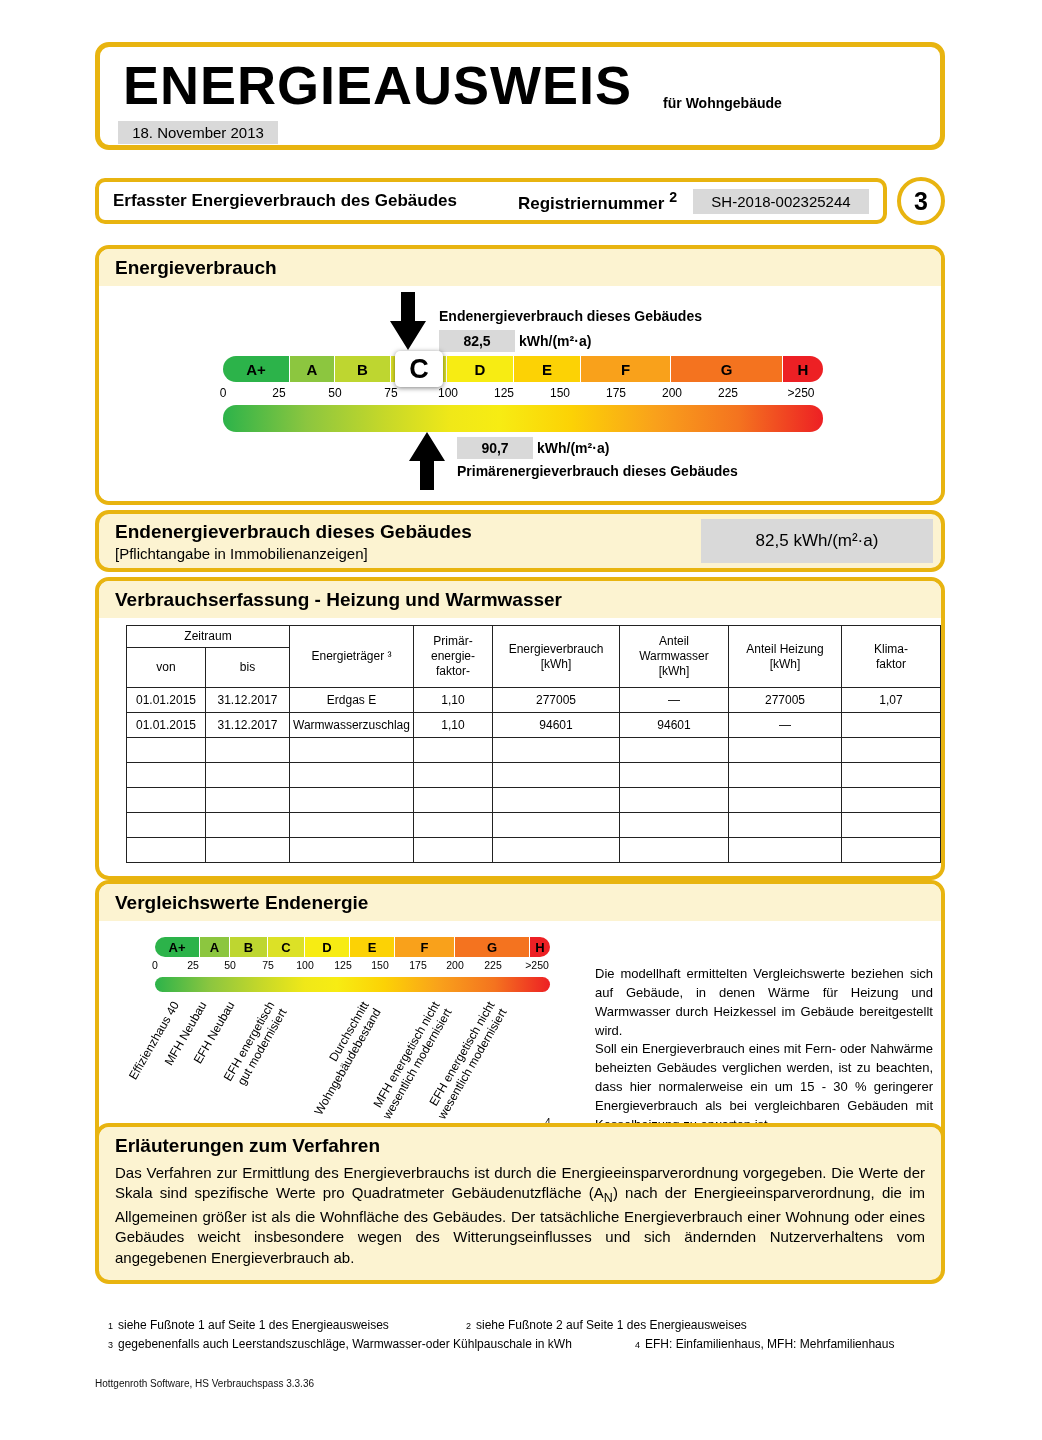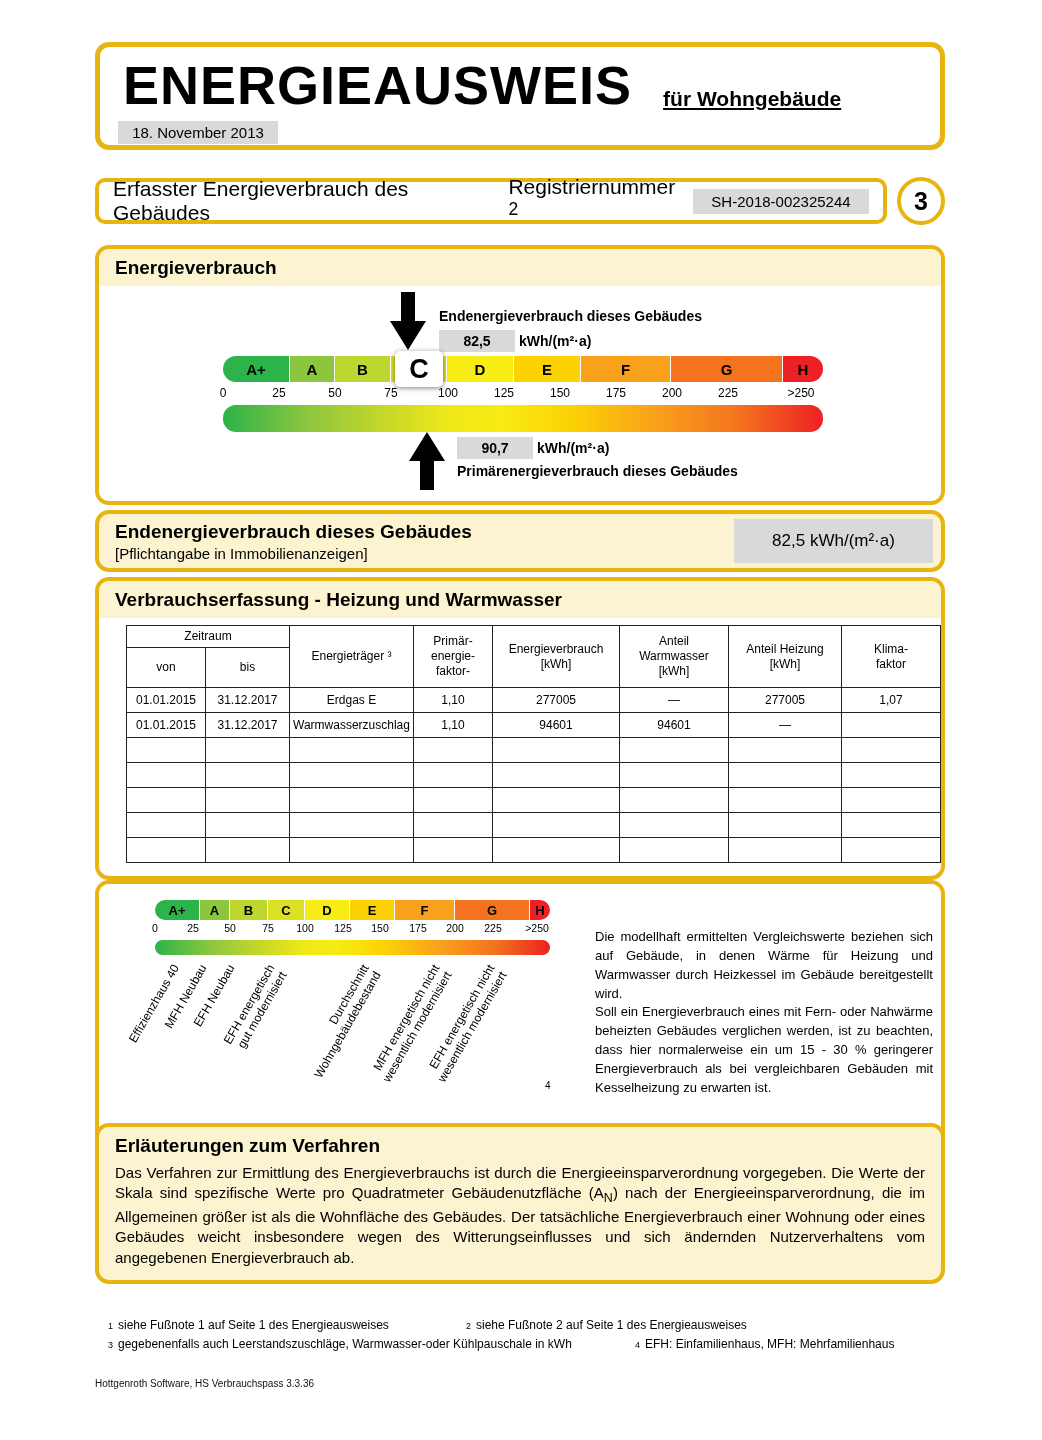--- a/index.html
+++ b/index.html
@@ -15,31 +15,31 @@
   }
 
   
   .header-box{
     position:absolute;left:95px;top:42px;width:850px;height:108px;
     border:5px solid var(--yellow);border-radius:14px;background:#fff;
     padding:6px 18px 8px;
   }
   .title-row{display:flex;align-items:flex-end;gap:26px;}
   .main-title{font-size:54px;font-weight:bold;letter-spacing:1px;line-height:1;margin:5px;}
-  .sub-title{font-size:21px;font-weight:bold;padding-bottom:6px;text-decoration:underline;}
+  .sub-title{font-size:14px;font-weight:bold;padding-bottom:6px;}
   .law-row{display:flex;align-items:center;gap:18px;margin-top:4px;font-size:15px;}
   .gray-chip{background:var(--gray);padding:3px 8px;font-size:15px;text-align:center;}
 
   
   .reg-row{position:absolute;left:95px;top:177px;width:850px;display:flex;align-items:center;gap:10px;}
   .reg-box{
     flex:1;height:46px;border:4px solid var(--yellow);border-radius:10px;background:#fff;
     display:flex;align-items:center;padding:0 14px;gap:12px;
   }
-  .reg-label{font-weight:normal;font-size:21px;}
+  .reg-label{font-weight:bold;font-size:17px;}
   .reg-right{margin-left:auto;display:flex;align-items:center;gap:16px;}
   .reg-number{background:var(--gray);padding:4px 14px;font-size:15px;min-width:176px;text-align:center;}
   .page-circle{
     width:48px;height:48px;border:4px solid var(--yellow);border-radius:50%;background:#fff;
     display:flex;align-items:center;justify-content:center;font-size:25px;font-weight:bold;flex:0 0 48px;
   }
 
   
   .section{
     position:absolute;left:95px;width:850px;
@@ -81,21 +81,21 @@
     position:absolute;border-radius:13px;
     background:linear-gradient(90deg,#2CB34A 0%,#8CC63F 14%,#C6D829 27%,#F0E818 38%,#F7EC13 46%,#FCD205 58%,#F9A11B 72%,#F4731F 86%,#ED2024 100%);
   }
   .big-grad{left:124px;top:119px;width:600px;height:27px;}
 
   
   .sec-endenergie{top:510px;height:62px;background:var(--cream);display:flex;align-items:center;padding:0 8px 0 16px;}
   .ee-left .t1{font-size:19px;font-weight:bold;}
   .ee-left .t2{font-size:15px;margin-top:2px;}
   .ee-value-box{
-    margin-left:auto;background:var(--gray);width:199px;height:44px;
+    margin-left:auto;background:var(--gray);width:232px;height:44px;
     display:flex;align-items:center;justify-content:center;font-size:17px;
   }
 
   
   .sec-verbrauch{top:577px;}
   .vt-wrap{padding:7px 27px 13px;}
   table.vt{width:100%;border-collapse:collapse;table-layout:fixed;font-size:12px;text-align:center;}
   table.vt th,table.vt td{border:1px solid #222;padding:0 3px;vertical-align:middle;}
   table.vt th{font-weight:normal;white-space:pre-line;line-height:1.25;}
   tr.h1 th{height:22px;}
@@ -337,20 +337,21 @@
               <td></td>
               <td></td>
             </tr>
 
         </tbody>
       </table>
     </div>
   </div>
 
   <div class="section sec-vergleich">
+    <div class="section-title">Vergleichswerte Endenergie</div>
     <div class="vw-chart">
 
       <div class="scale-bar vw-bar">
         <div class="seg sw0" style="background-color: rgb(44, 179, 74);">A+</div>
         <div class="seg sw1" style="background-color: rgb(140, 198, 63);">A</div>
         <div class="seg sw2" style="background-color: rgb(190, 214, 48);">B</div>
         <div class="seg sw3" style="background-color: rgb(220, 225, 38);">C</div>
         <div class="seg sw4" style="background-color: rgb(247, 236, 19);">D</div>
         <div class="seg sw5" style="background-color: rgb(252, 210, 5);">E</div>
         <div class="seg sw6" style="background-color: rgb(249, 161, 27);">F</div>

